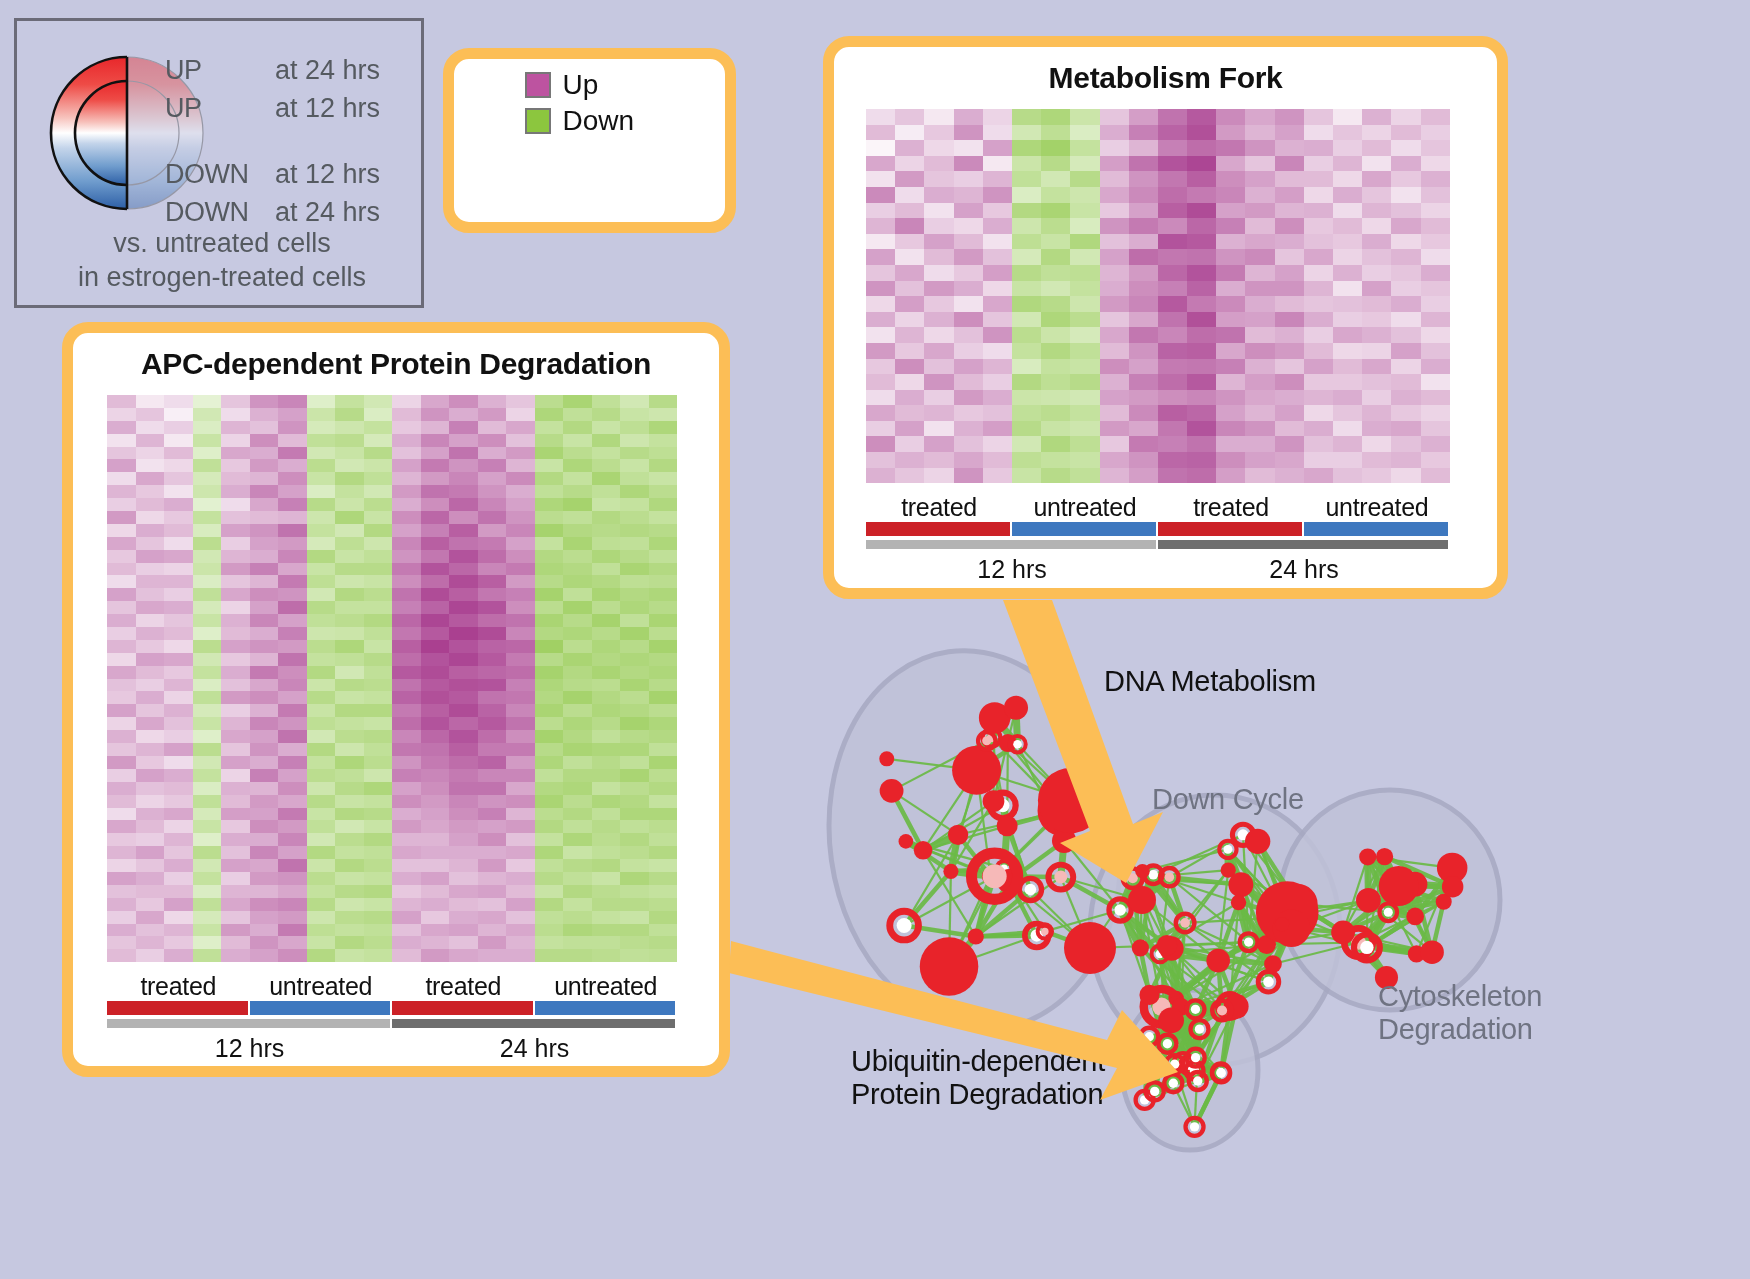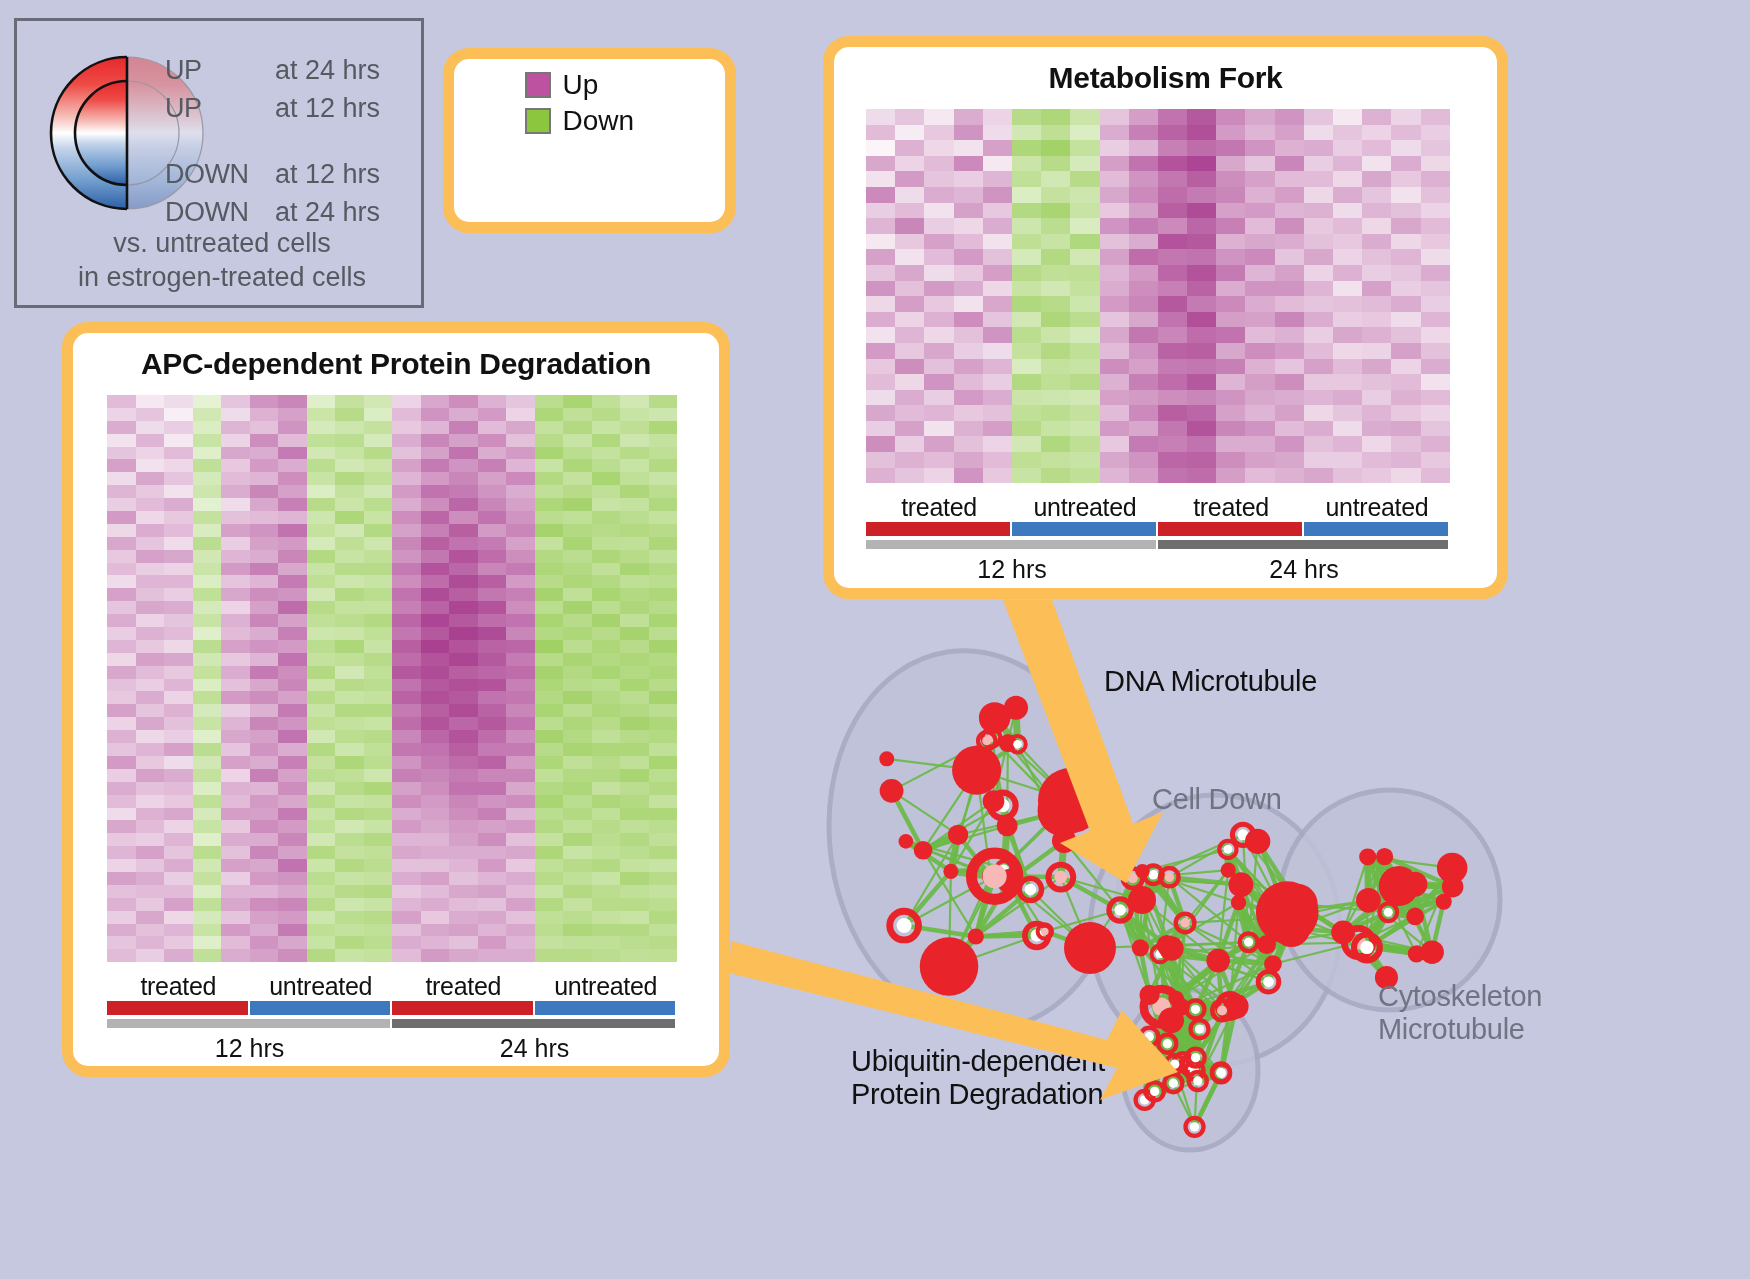--- a/index.html
+++ b/index.html
@@ -2097,25 +2097,25 @@
         <circle cx="405.4506783870528" cy="409.31008447361944" r="9" fill="none" stroke="#e8232a" stroke-width="4.32"></circle>
         <circle cx="405.4506783870528" cy="409.31008447361944" r="4.68" fill="#ffffff"></circle>
         <circle cx="364.7176986314098" cy="491.42987360583146" r="9" fill="none" stroke="#e8232a" stroke-width="4.32"></circle>
         <circle cx="364.7176986314098" cy="491.42987360583146" r="4.68" fill="#ffffff"></circle>
         <circle cx="300" cy="348" r="26" fill="#e8232a"></circle>
         <circle cx="352" cy="300" r="14" fill="#e8232a"></circle>
       </g>
     </svg>
 </div>
 
-<div class="abs cl-label" id="lab-dna">DNA Microtubule</div>
-<div class="abs cl-label" id="lab-cc">Cell Down</div>
+<div class="abs cl-label" id="lab-dna">DNA Metabolism</div>
+<div class="abs cl-label" id="lab-cc">Down Cycle</div>
 <div class="abs cl-label" id="lab-mt">
   <div>Cytoskeleton</div>
-  <div>Microtubule</div>
+  <div>Degradation</div>
 </div>
 <div class="abs cl-label" id="lab-ub">
   <div>Ubiquitin-dependent</div>
   <div>Protein Degradation</div>
 </div>
 
 <svg class="abs" id="arrows">
 
   <polygon points="1003,600 1052,600 1133,824 1163,812 1126,883 1060,843 1090,831" fill="#fcbe56"></polygon>
 

